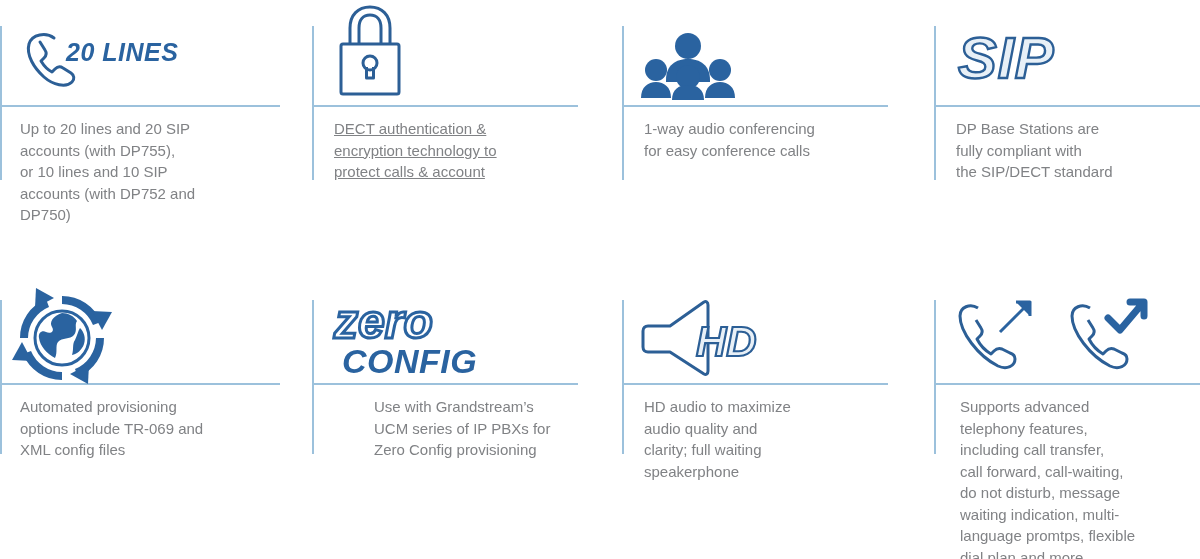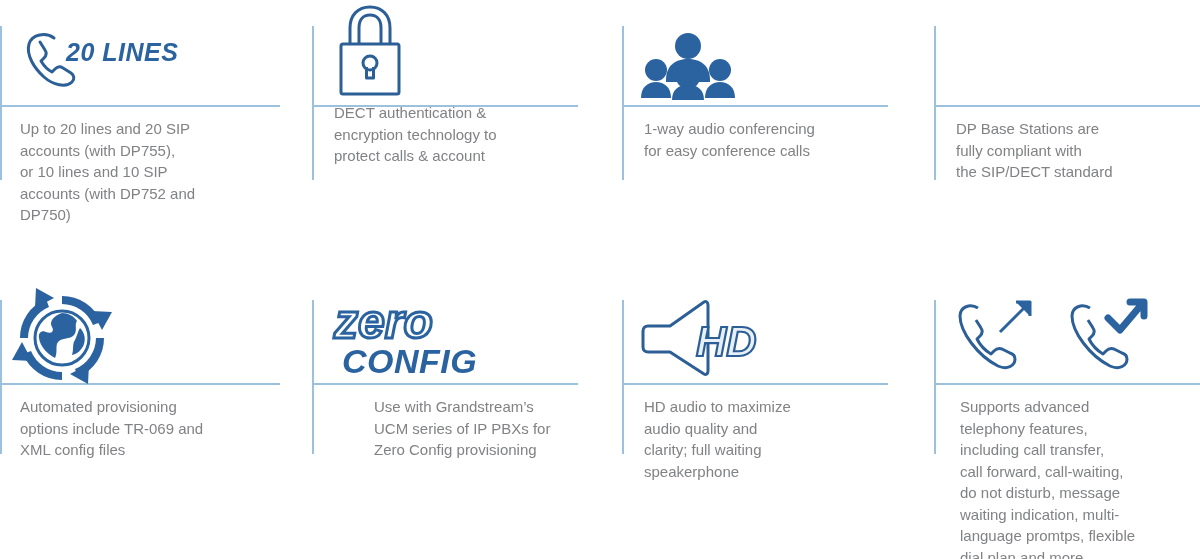--- a/index.html
+++ b/index.html
@@ -72,21 +72,21 @@
     <div class="hrule" style="left:0px; top:79px; width:266px;"></div>
     <div class="icon-area" style="left:18px; top:-24px;">
       <svg width="80" height="98" viewBox="0 0 80 98">
         <path d="M20 42 L20 26 C20 13, 28 5, 40 5 C52 5, 60 13, 60 26 L60 42" fill="none" stroke="#2c5f96" stroke-width="3"></path>
         <path d="M29 42 L29 26 C29 18, 33 13, 40 13 C47 13, 51 18, 51 26 L51 42" fill="none" stroke="#2c5f96" stroke-width="3"></path>
         <rect x="11" y="42" width="58" height="50" rx="2" fill="none" stroke="#2c5f96" stroke-width="3"></rect>
         <circle cx="40" cy="61" r="7" fill="none" stroke="#2c5f96" stroke-width="3"></circle>
         <path d="M36.5 65 L36.5 76 L43.5 76 L43.5 65" fill="none" stroke="#2c5f96" stroke-width="3" stroke-linejoin="round"></path>
       </svg>
     </div>
-    <div class="desc" style="left:22px; top:76px; width:250px;">DECT authentication &amp;
+    <div class="desc" style="left:22px; top:92px; width:250px;text-decoration:underline;">DECT authentication &amp;
 encryption technology to
 protect calls &amp; account</div>
   </div>
 
   <div class="panel" style="left:622px; top:26px; width:280px; height:220px;">
     <div class="vrule" style="top:0px; height:154px;"></div>
     <div class="hrule" style="left:0px; top:79px; width:266px;"></div>
     <div class="icon-area" style="left:14px; top:6px;">
       <svg width="105" height="68" viewBox="0 0 105 68">
 
@@ -103,20 +103,25 @@
         <path d="M69 66 C69 55, 76 50, 84 50 C92 50, 99 55, 99 66 Z" fill="#2a63a0"></path>
       </svg>
     </div>
     <div class="desc" style="left:22px; top:92px; width:258px;">1-way audio conferencing
 for easy conference calls</div>
   </div>
 
   <div class="panel" style="left:934px; top:26px; width:280px; height:220px;">
     <div class="vrule" style="top:0px; height:154px;"></div>
     <div class="hrule" style="left:0px; top:79px; width:266px;"></div>
+    <div class="icon-area" style="left:20px; top:-2px;">
+      <svg width="140" height="70" viewBox="0 0 140 70">
+        <text x="4" y="54" font-family="'Liberation Sans',sans-serif" font-size="58" font-weight="bold" font-style="italic" fill="#e8f0f7" stroke="#2c5f96" stroke-width="2.4" letter-spacing="1">SIP</text>
+      </svg>
+    </div>
     <div class="desc" style="left:22px; top:92px; width:258px;">DP Base Stations are
 fully compliant with
 the SIP/DECT standard</div>
   </div>
 
   <div class="panel" style="left:0px; top:300px; width:280px; height:240px;text-decoration:underline;">
     <div class="vrule" style="top:0px; height:154px;"></div>
     <div class="hrule" style="left:0px; top:83px; width:280px;"></div>
     <div class="icon-area" style="left:8px; top:-16px;">
       <svg width="108" height="104" viewBox="0 0 108 104">

